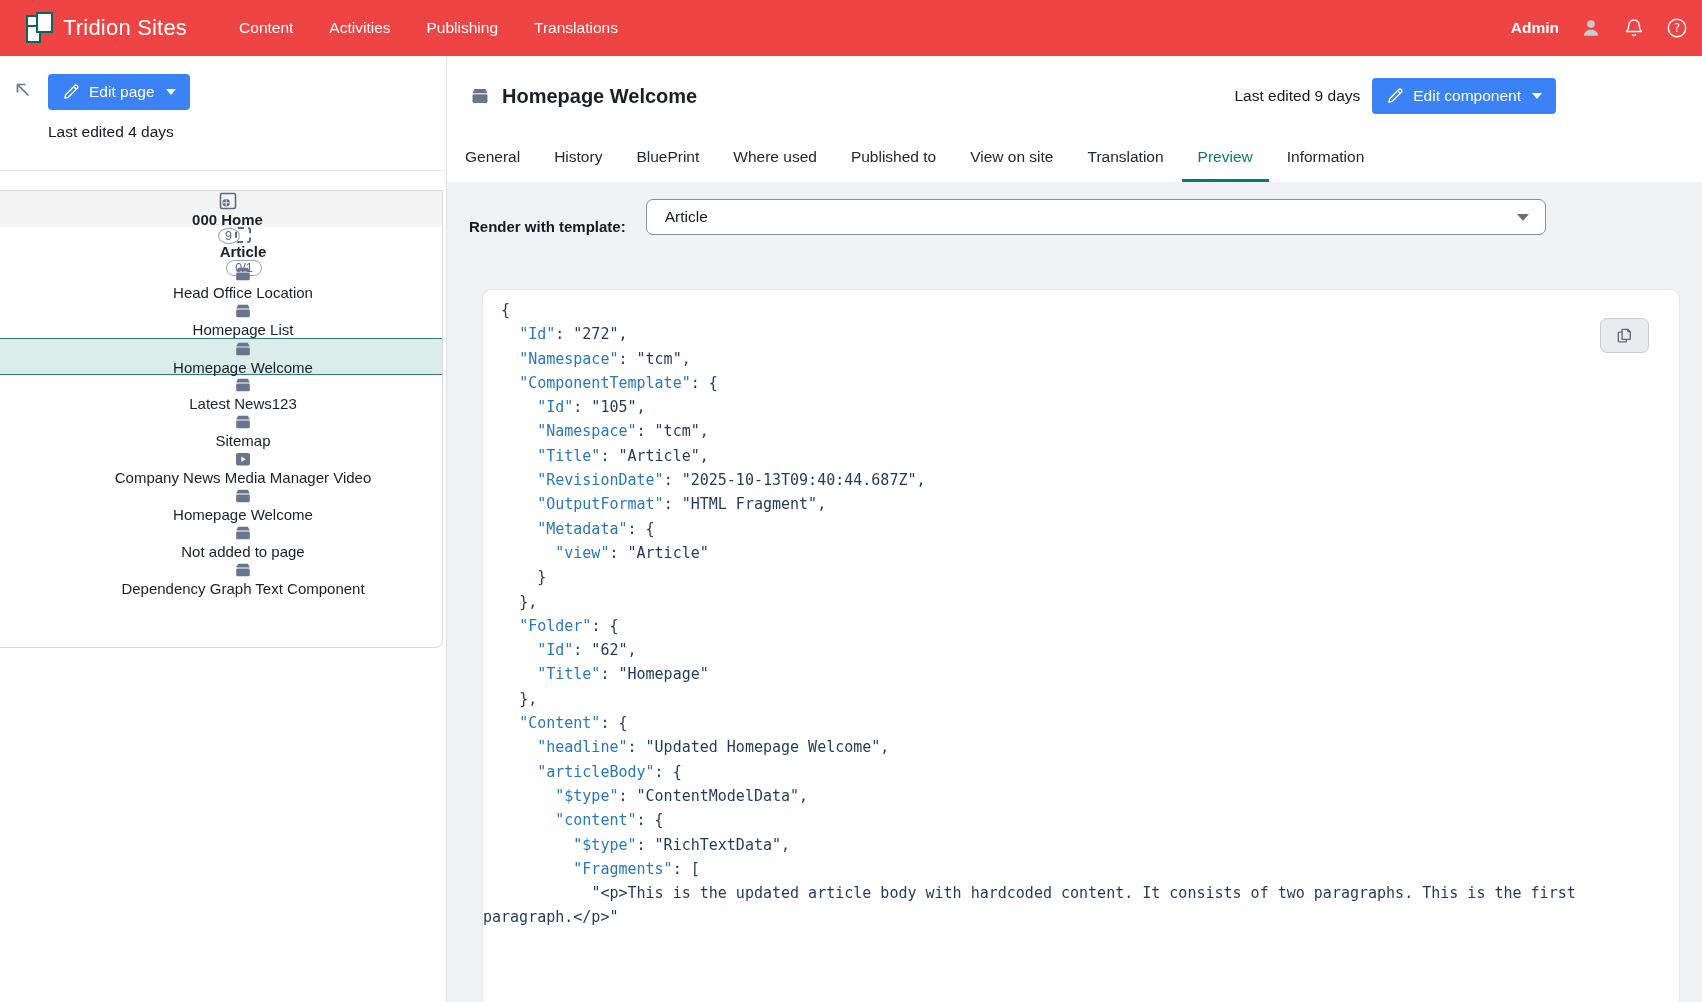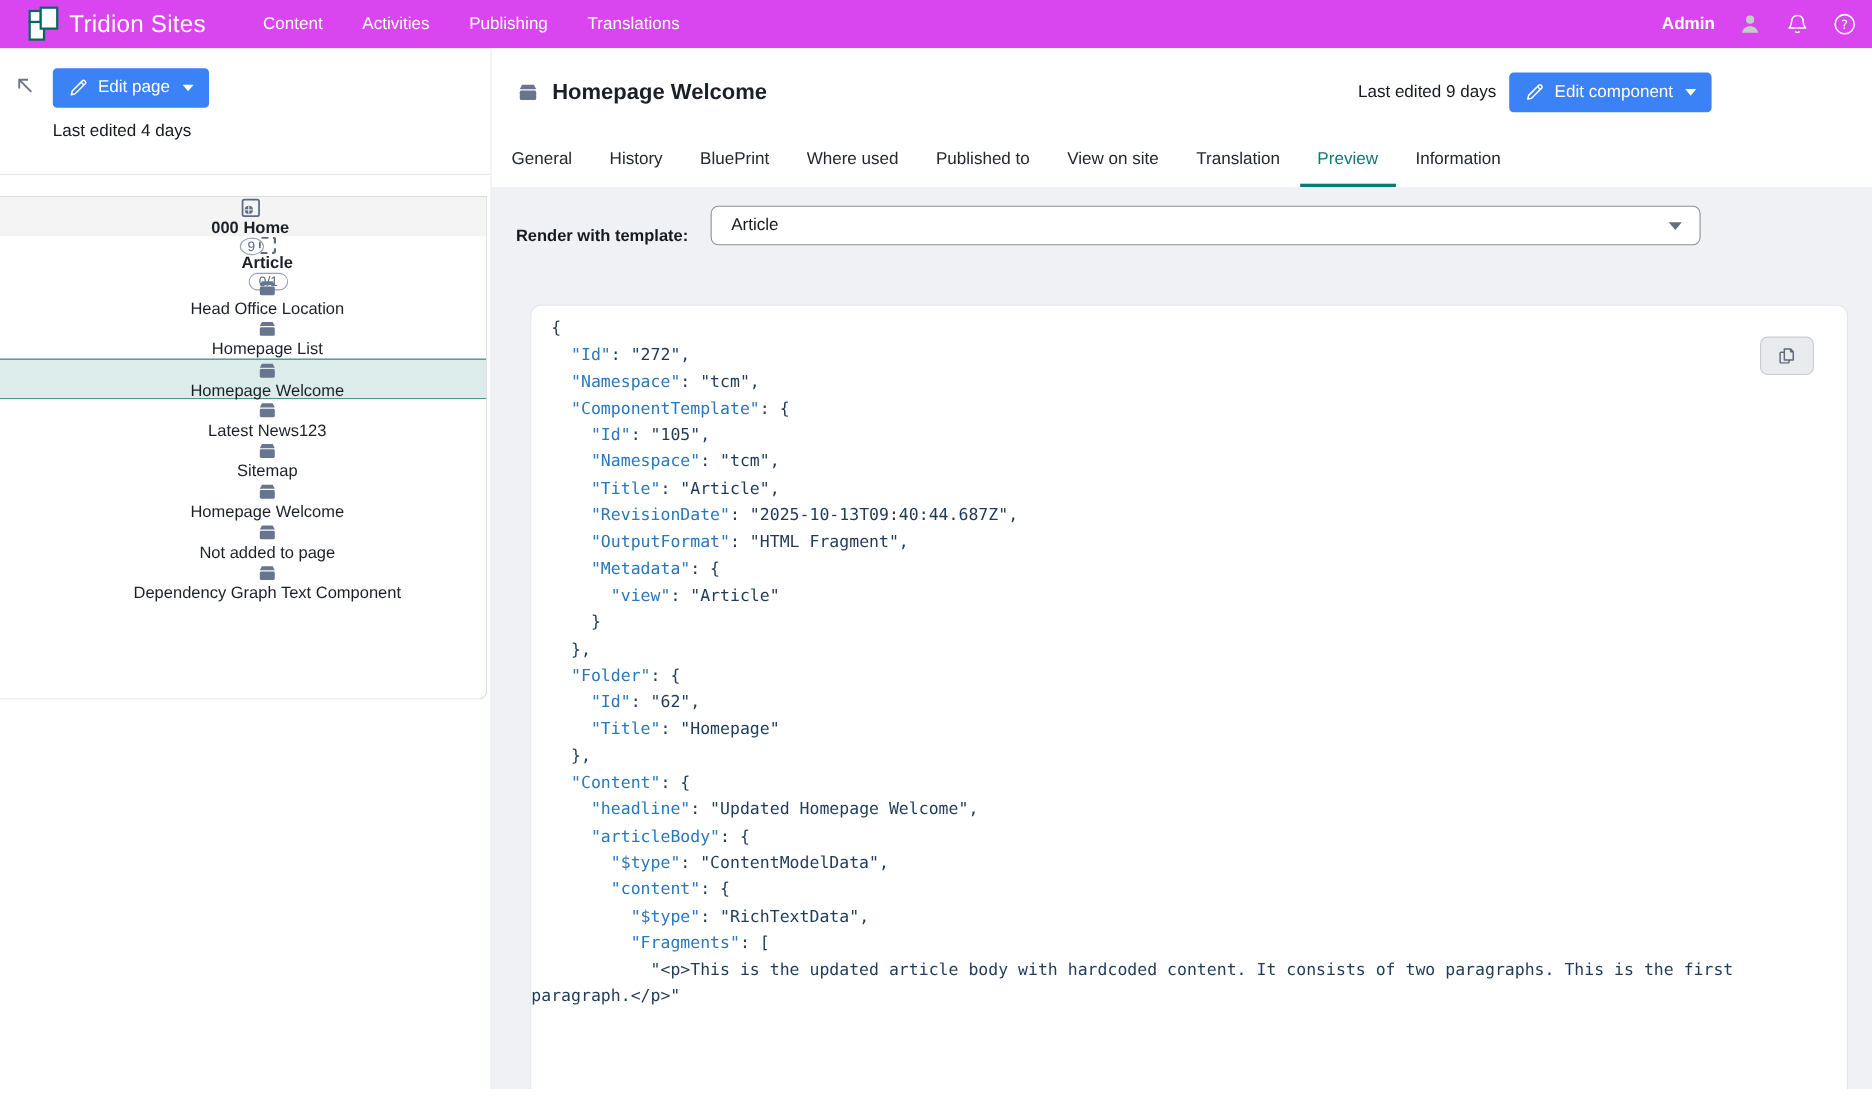--- a/index.html
+++ b/index.html
@@ -1,20 +1,20 @@
 <!DOCTYPE html>
 <html><head>
 <meta charset="utf-8">
 <style>
   * { margin:0; padding:0; box-sizing:border-box; }
   html,body { width:1702px; height:1002px; overflow:hidden; background:#fff;
     font-family:"Liberation Sans", sans-serif; color:#1b1f27; }
 
   
-  .topbar { height:44px; background:#d946ef; display:flex; align-items:center; }
+  .topbar { height:56px; background:#ef4444; display:flex; align-items:center; }
   .brand { display:flex; align-items:center; margin-left:28px; cursor:pointer; }
   .logo { position:relative; width:26px; height:32px; display:inline-block; }
   .logo i { position:absolute; background:#fff; box-shadow:0 0 0 2px #05685F; }
   .logo .l1 { left:0; top:5px;  width:8px;  height:8px; }
   .logo .l2 { left:0; top:15px; width:11px; height:14px; }
   .logo .l3 { left:10px; top:2px; width:13px; height:17px; }
   .brand-name { color:#fff; font-size:22px; font-weight:400; margin-left:9px; letter-spacing:.2px; }
   .topnav { display:flex; align-items:center; margin-left:52px; column-gap:33px;gap:36px; }
   .topnav-item { color:#fff; font-size:15.5px; cursor:pointer; text-decoration:none; }
   .topbar-right { margin-left:auto; display:flex; align-items:center; margin-right:14px; column-gap:21px; }
@@ -206,20 +206,29 @@
           <svg viewBox="0 0 20 20" width="20" height="20">
               <path d="M3.2 7.4 5.1 3.7h9.8l1.9 3.7z" fill="#67758f"></path>
               <rect x="3.2" y="8.5" width="13.6" height="7.8" rx="1.3" fill="#67758f"></rect>
             </svg>
         </span>
         <span>Sitemap</span>
       </div>
       <div class="tree-row">
         <span class="tree-icon">
           <svg viewBox="0 0 20 20" width="20" height="20">
+              <rect x="3" y="4" width="14" height="12.5" rx="2" fill="#67758f"></rect>
+              <path d="M8.3 7.6v5.2l4.5-2.6z" fill="#fff"></path>
+            </svg>
+        </span>
+        <span>Company News Media Manager Video</span>
+      </div>
+      <div class="tree-row">
+        <span class="tree-icon">
+          <svg viewBox="0 0 20 20" width="20" height="20">
               <path d="M3.2 7.4 5.1 3.7h9.8l1.9 3.7z" fill="#67758f"></path>
               <rect x="3.2" y="8.5" width="13.6" height="7.8" rx="1.3" fill="#67758f"></rect>
             </svg>
         </span>
         <span>Homepage Welcome</span>
       </div>
       <div class="tree-row">
         <span class="tree-icon">
           <svg viewBox="0 0 20 20" width="20" height="20">
               <path d="M3.2 7.4 5.1 3.7h9.8l1.9 3.7z" fill="#67758f"></path>

